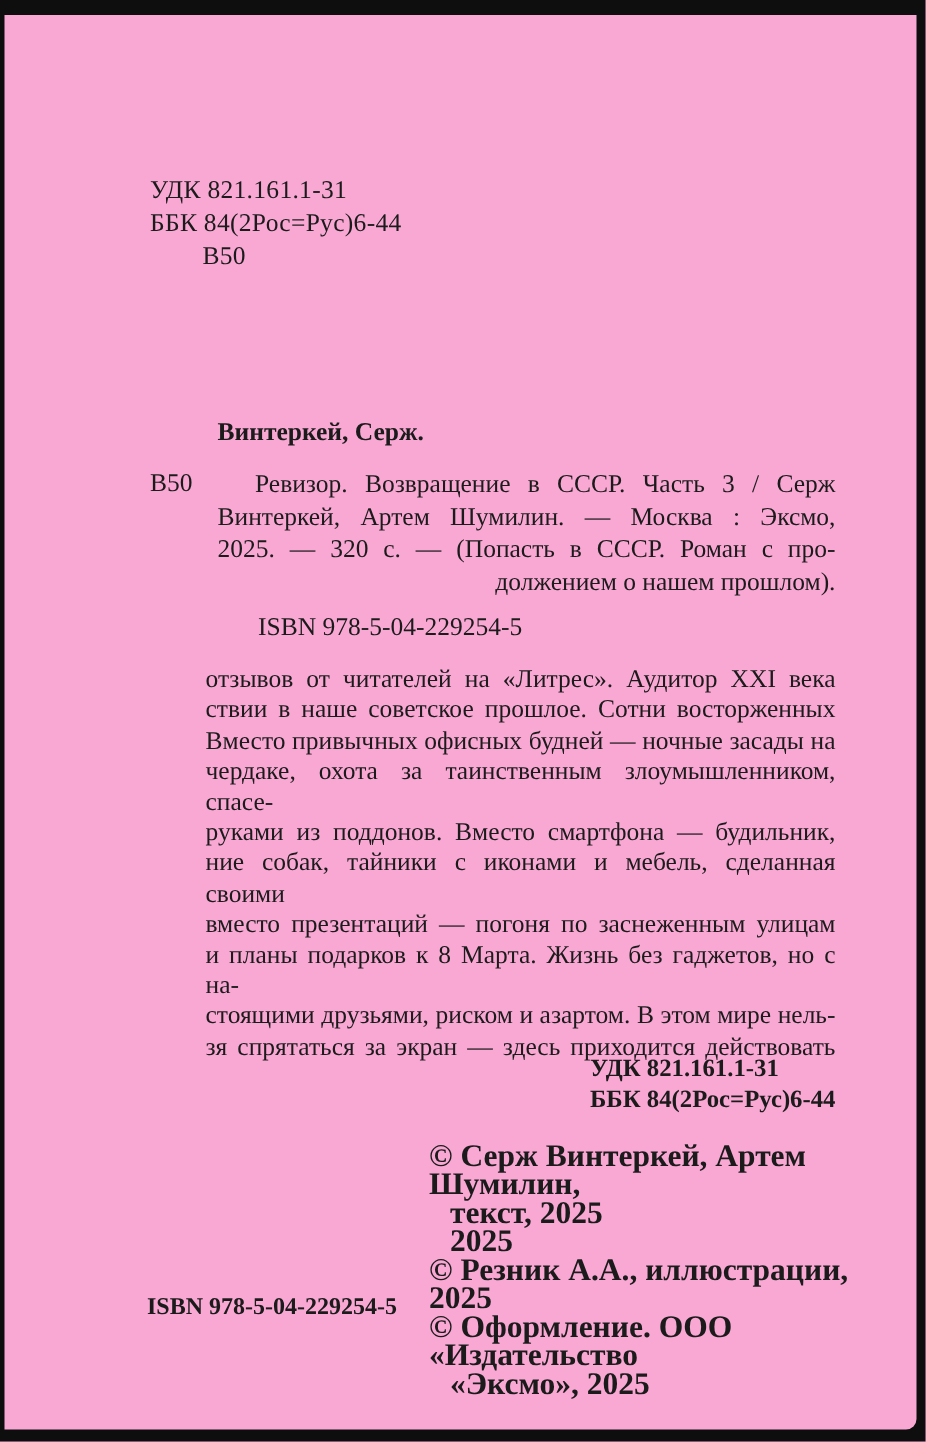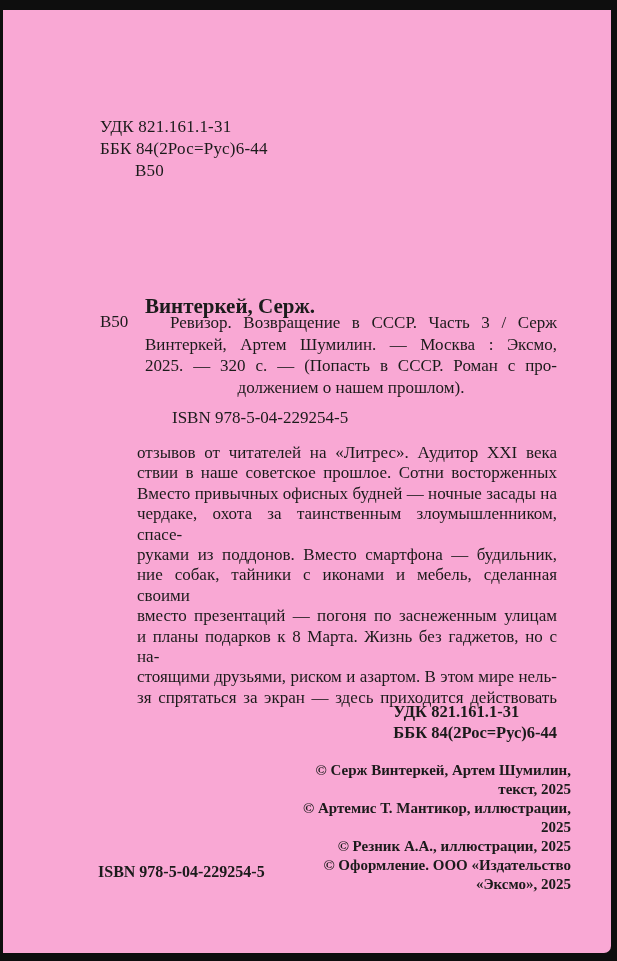--- a/index.html
+++ b/index.html
@@ -24,49 +24,49 @@
   
   .top-class {
     left: 97px; top: 106px;
     font-size: 17px; line-height: 22px;
     letter-spacing: 0.2px;
   }
   .top-class .sign-ind { padding-left: 35px; }
 
   
   .heading {
-    left: 142px; top: 284px;
-    font-size: 21px; font-weight: bold;
+    left: 142px; top: 268px;
+    font-size: 17px; font-weight: bold;
   }
   .catrow { left: 97px; top: 302px; width: 457px; }
   .catsign { position: absolute; left: 0; top: 0; font-size: 17px; }
   .entry { margin-left: 45px; font-size: 17px; line-height: 21.5px; }
   .jline { text-align: justify; text-align-last: justify; }
-  .jlast { text-align: center; }
+  .jlast { text-align: right; }
   .ind { text-indent: 25px; }
 
   .isbn1 { left: 169px; top: 398px; font-size: 17px; }
 
   
   .annot {
     left: 134px; top: 433px; width: 420px;
     font-size: 17px; line-height: 20.4px;
   }
 
   
   .class-bottom {
     right: 54px; top: 691px;
     font-size: 16.5px; font-weight: bold; line-height: 21px;
     text-align: left;
   }
 
   
   .copyright {
     left: 283px; top: 751px; width: 285px;
-    font-size: 15px; font-weight: bold; line-height: 19px; text-align: right;
+    font-size: 21px; font-weight: bold; line-height: 19px;
   }
   .copyright .cont { padding-left: 14px; }
 
   .isbn2 { left: 95px; top: 853px; font-size: 16px; font-weight: bold; }
 </style>
 </head>
 <body>
 
 <div class="page">
 
@@ -107,21 +107,20 @@
     <div>УДК 821.161.1-31</div>
     <div>ББК 84(2Рос=Рус)6-44</div>
   </div>
 
   <div class="blk copyright">
     <div class="citem">
       <div>© Серж Винтеркей, Артем Шумилин,</div>
       <div class="cont">текст, 2025</div>
     </div>
     <div class="citem">
-      <div>© Артемис Т. Мантикор, иллюстрации,</div>
       <div class="cont">2025</div>
     </div>
     <div class="citem">
       <div>© Резник А.А., иллюстрации, 2025</div>
     </div>
     <div class="citem">
       <div>© Оформление. ООО «Издательство</div>
       <div class="cont">«Эксмо», 2025</div>
     </div>
   </div>

